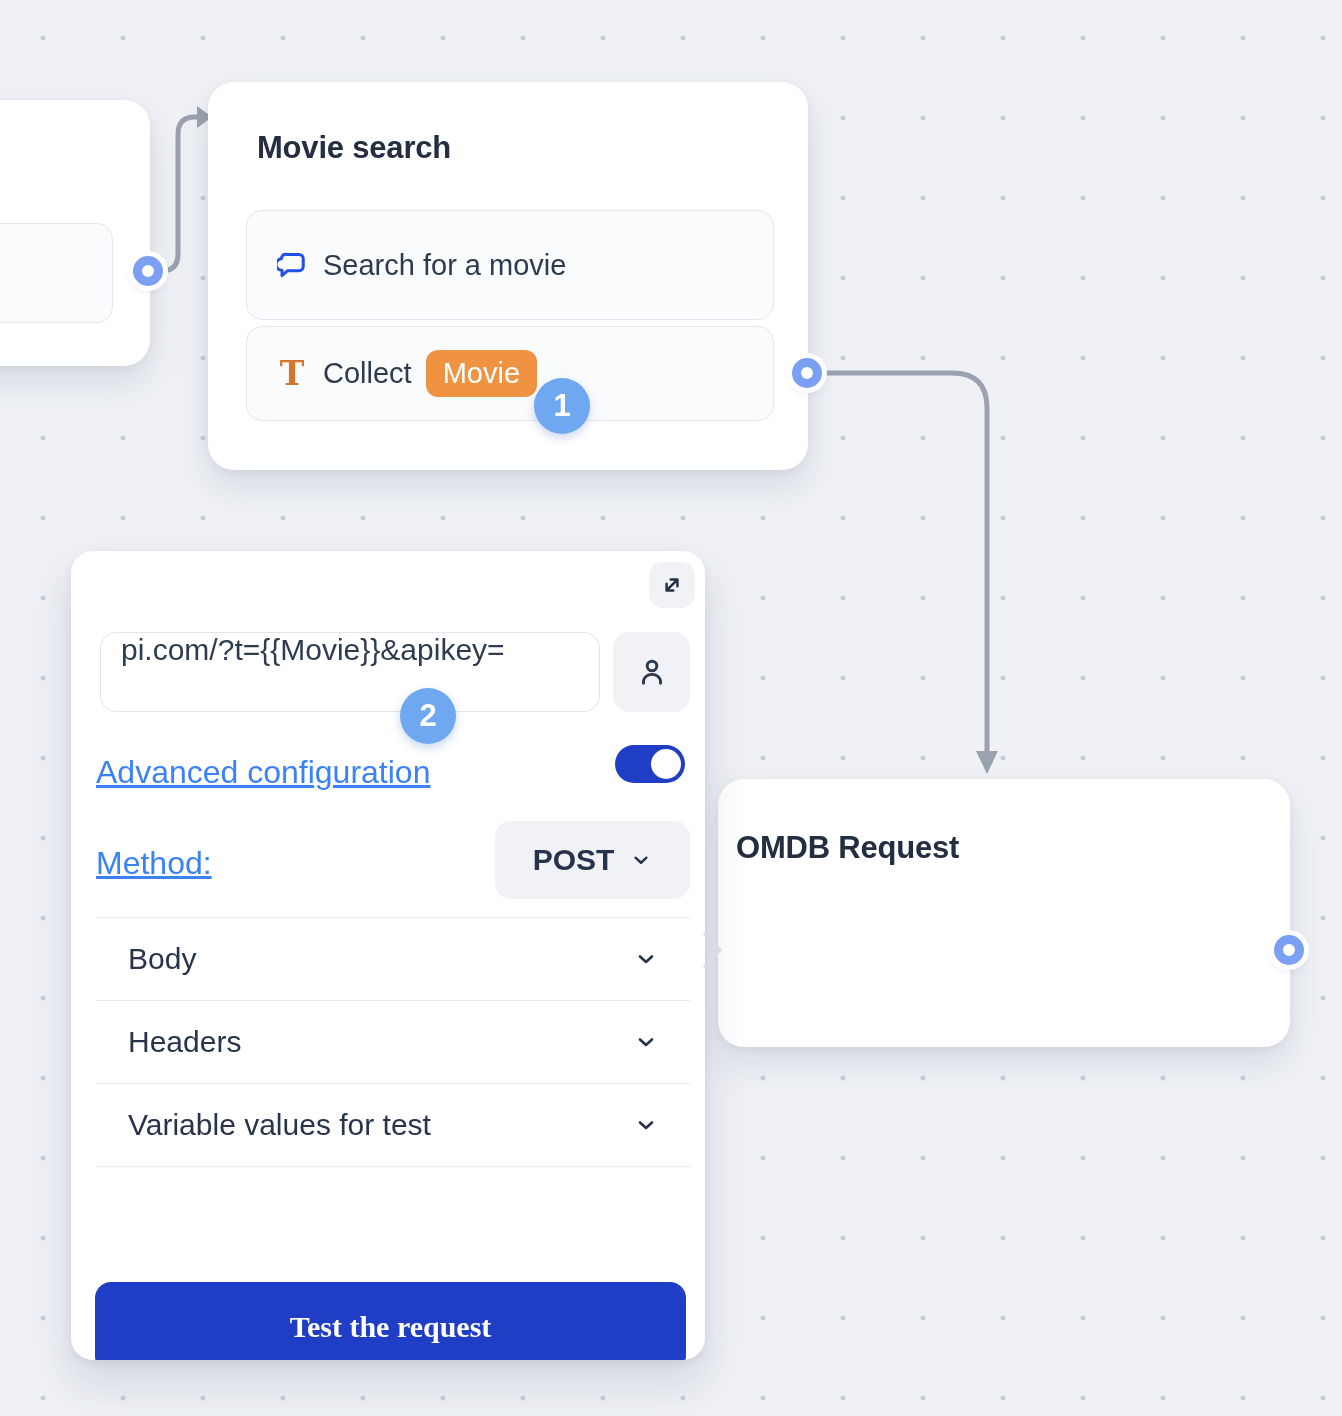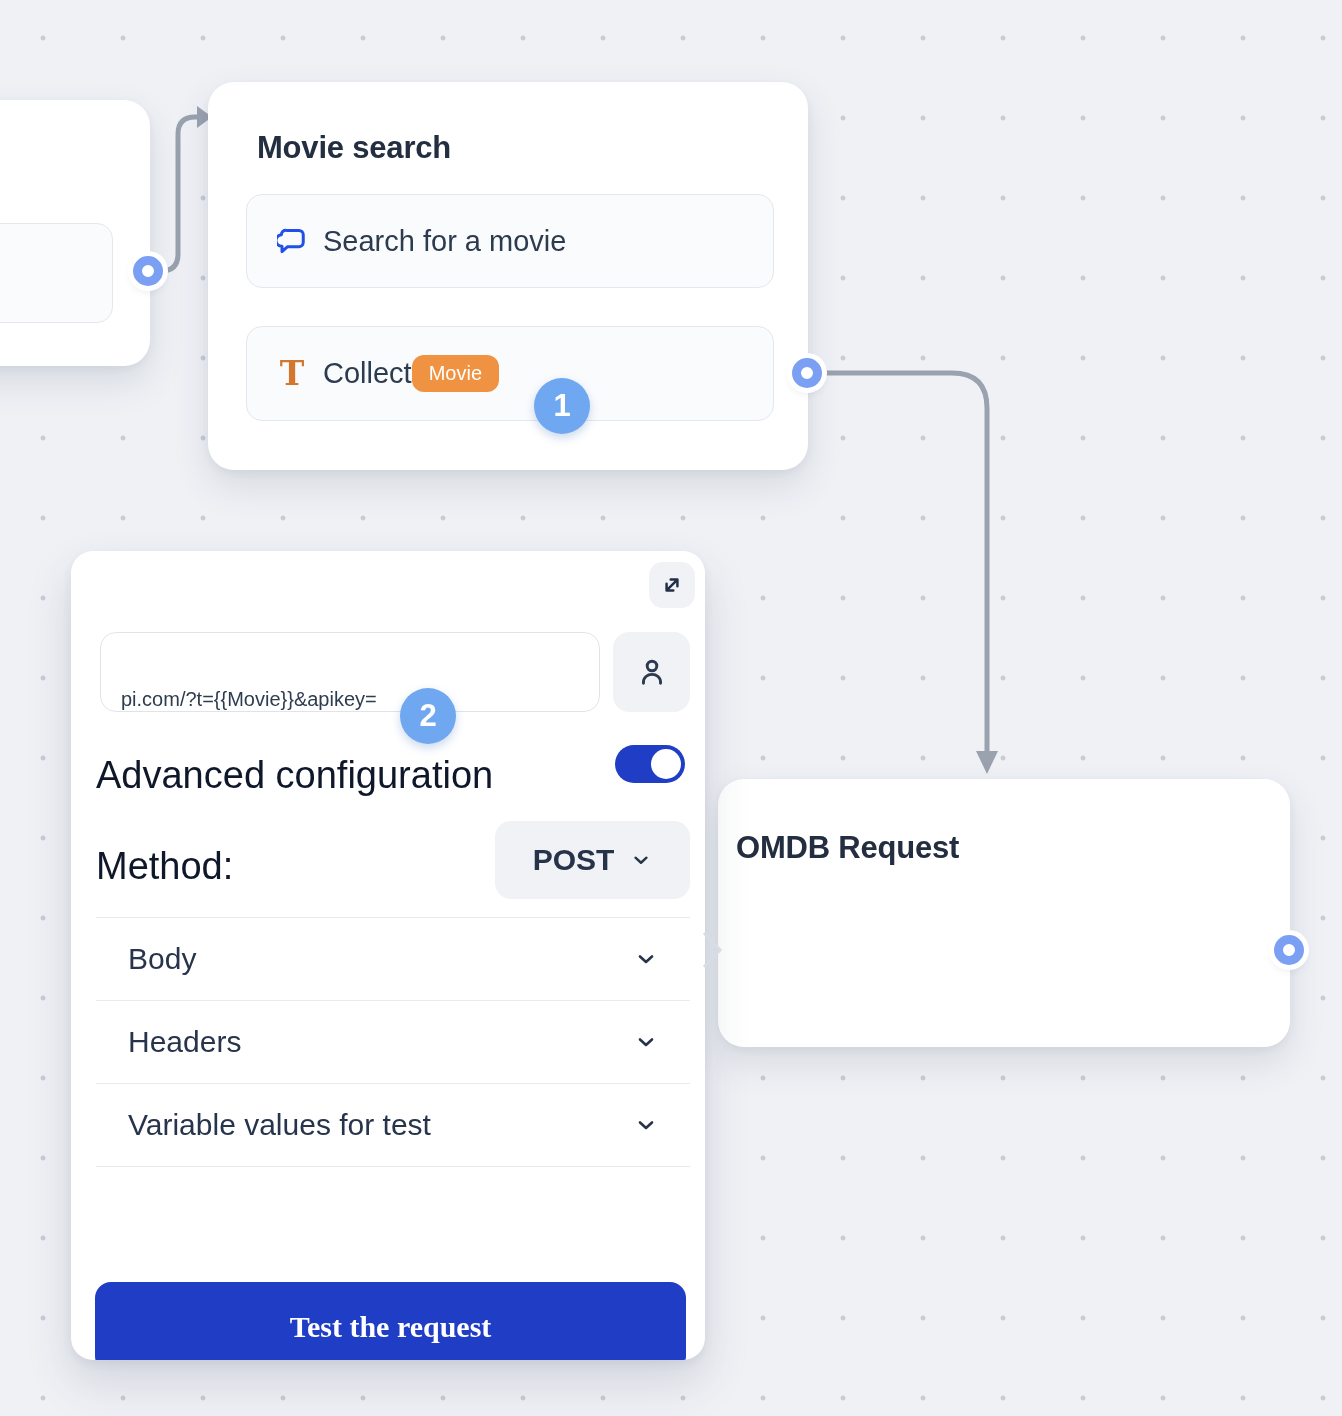--- a/index.html
+++ b/index.html
@@ -34,54 +34,54 @@
   }
   .node-row .row-label { font-size:29px; color:#2d3b4e; margin-left:16px; white-space:nowrap; }
 
   
   #node-partial { left:-84px; top:100px; width:234px; height:266px; }
   #node-partial .node-row { left:-20px; right:37px; top:123px; height:100px; }
 
   
   #node-movie { left:208px; top:82px; width:600px; height:388px; }
   #node-movie .node-title { left:49px; top:48px; }
-  #node-movie .row-1 { left:38px; top:112px; width:528px; height:94px; }
+  #node-movie .row-1 { left:38px; top:128px; width:528px; height:110px; }
   #node-movie .row-2 { left:38px; top:244px; width:528px; height:95px; }
 
   .t-glyph {
     font-family:"DejaVu Serif", serif; font-weight:700; font-size:33px; line-height:30px;
     color:#d4772e; width:30px; text-align:center;
   }
   .var-badge {
-    margin-left:0; background:#ef9343; color:#ffffff; font-size:20px;
+    margin-left:14px; background:#ef9343; color:#ffffff; font-size:29px;
     padding:7px 17px; border-radius:12px; white-space:nowrap;
   }
 
   
   #node-omdb { left:718px; top:779px; width:572px; height:268px; }
   #node-omdb .node-title { left:18px; top:51px; }
   #node-omdb .node-row { left:10px; top:124px; width:535px; height:95px; padding-left:28px; }
 
   
   #panel { left:71px; top:551px; width:634px; height:809px; border-radius:22px; z-index:3;
     box-shadow:0 22px 46px rgba(48,62,92,.16), 0 4px 10px rgba(48,62,92,.07); overflow:hidden; }
   .icon-btn {
     position:absolute; background:#f1f2f5; border:none; border-radius:14px;
     display:flex; align-items:center; justify-content:center; cursor:pointer;
   }
   #expand-btn { right:10px; top:11px; width:46px; height:46px; }
   #url-input {
     position:absolute; left:29px; top:81px; width:500px; height:80px;
     background:#ffffff; border:1.5px solid #e0e4ea; border-radius:16px;
-    display:flex; align-items:flex-end; padding:0 20px;
-    font-size:20px; color:#2e3c50; overflow:hidden; white-space:nowrap;
+    display:flex; align-items:flex-start; padding:0 20px;
+    font-size:30px; color:#2e3c50; overflow:hidden; white-space:nowrap;
   }
   #person-btn { left:542px; top:81px; width:77px; height:80px; border-radius:16px; }
 
-  .panel-label { position:absolute; font-size:38px; color:#0f172a; white-space:nowrap; }
+  .panel-label { position:absolute; font-size:32px; color:#3b82f6; white-space:nowrap;text-decoration:underline; }
   #adv-label { left:25px; top:203px; }
   #method-label { left:25px; top:294px; }
 
   .toggle { position:absolute; left:544px; top:194px; width:70px; height:38px;
     border-radius:19px; background:#1f3dc5; cursor:pointer; }
   .toggle .knob { position:absolute; right:4px; top:4px; width:30px; height:30px;
     border-radius:50%; background:#ffffff; }
 
   #post-btn { left:424px; top:270px; width:195px; height:78px; border-radius:16px;
     gap:16px; font-size:30px; font-weight:700; color:#26334a; font-family:inherit; }

